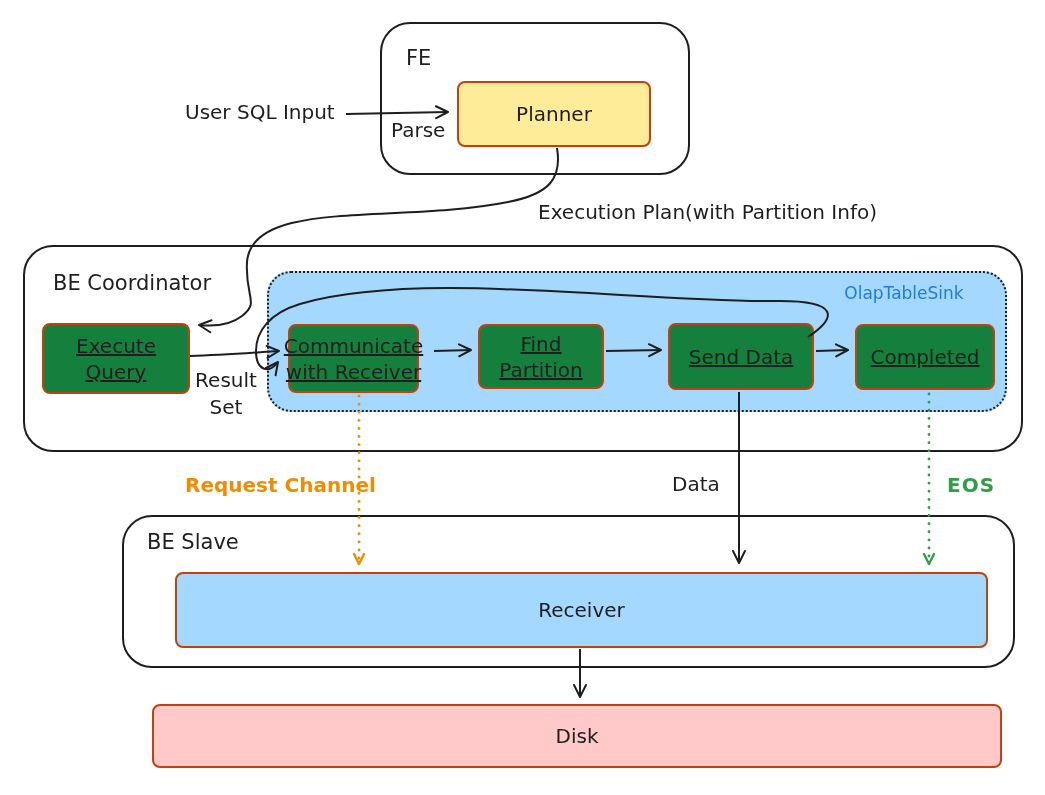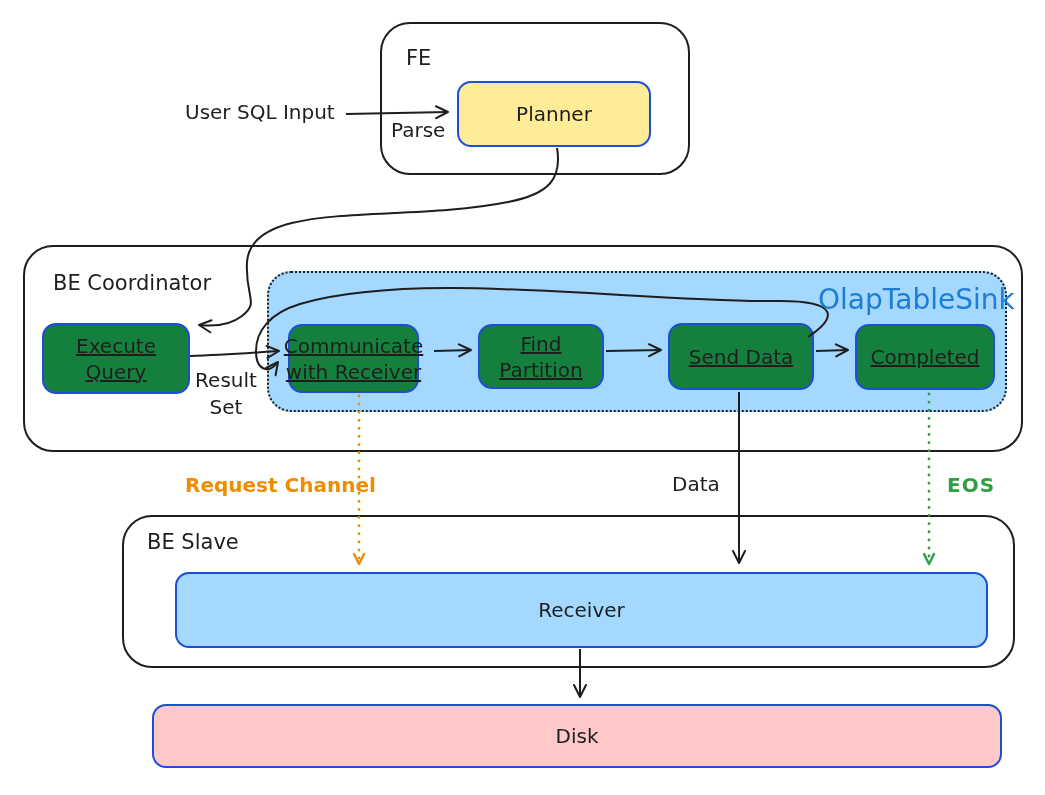--- a/index.html
+++ b/index.html
@@ -12,24 +12,24 @@
     position:absolute; border:2px solid #1e1e1e; border-radius:30px;
     background:transparent; z-index:1;
   }
   .frame-label { position:absolute; font-size:21px; z-index:4; white-space:pre-line; }
   .sink {
     position:absolute; left:267px; top:271px; width:740px; height:141px;
     background:#a5d8ff; border:2.5px dotted #1e1e1e; border-radius:24px; z-index:1;
   }
   .sink-label {
     position:absolute; left:818px; top:283px; width:172px; text-align:center;
-    font-size:28px; color:#1c7ed6; z-index:4;
+    font-size:17px; color:#1c7ed6; z-index:4;
   }
   .node {
-    position:absolute; border:2px solid #1d4ed8; border-radius:14px;
+    position:absolute; border:2px solid #c2410c; border-radius:8px;
     display:flex; align-items:center; justify-content:center; text-align:center;
     font-size:20px; line-height:1.3; white-space:pre-line; z-index:2;
   }
   .fill-yellow { background:#ffec99; }
   .fill-green  { background:#15803d;text-decoration:underline; }
   .fill-blue   { background:#a5d8ff; }
   .fill-pink   { background:#ffc9c9; }
   .lbl { position:absolute; font-size:20px; white-space:pre-line; z-index:4; }
   .lbl-orange { color:#f08c00; font-weight:600; }
   .lbl-green  { color:#2f9e44; font-weight:600; letter-spacing:1px; }
@@ -62,20 +62,21 @@
 
   <div class="frame" style="left:122px; top:515px; width:893px; height:153px;"></div>
   <div class="frame-label" style="left:147px; top:530px;">BE Slave</div>
 
   <div class="node fill-blue" style="left:175px; top:572px; width:813px; height:76px;">Receiver</div>
 
   <div class="node fill-pink" style="left:152px; top:704px; width:850px; height:64px;">Disk</div>
 
   <div class="lbl" style="left:185px; top:100px;">User SQL Input</div>
   <div class="lbl" style="left:391px; top:118px;">Parse</div>
+  <div class="lbl" style="left:538px; top:200px;">Execution Plan(with Partition Info)</div>
   <div class="lbl lbl-orange" style="left:185px; top:473px;">Request Channel</div>
   <div class="lbl" style="left:190px; top:367px; width:72px; text-align:center; line-height:1.35;">Result
 Set</div>
   <div class="lbl" style="left:672px; top:472px;">Data</div>
   <div class="lbl lbl-green" style="left:947px; top:473px;">EOS</div>
 
   <svg class="arrows" viewBox="0 0 1045 795">
     <defs>
       <marker id="ah-dark" markerWidth="18" markerHeight="18" refX="14" refY="8" orient="auto" markerUnits="userSpaceOnUse">
         <path d="M2,2 L14,8 L2,14" fill="none" stroke="#1e1e1e" stroke-width="2" stroke-linecap="round" stroke-linejoin="round"></path>

